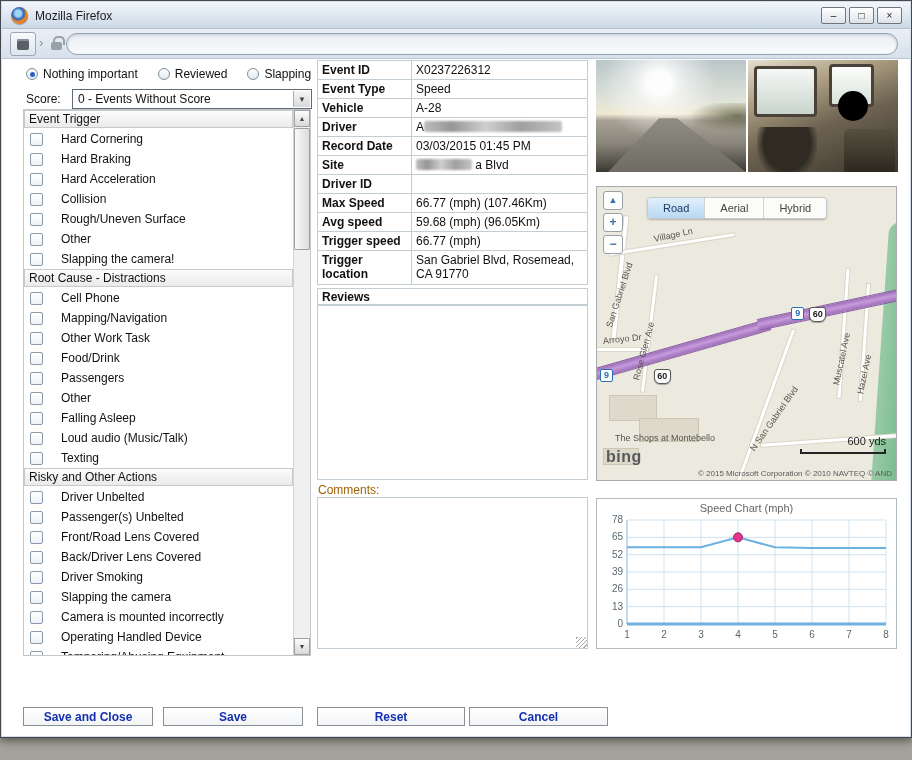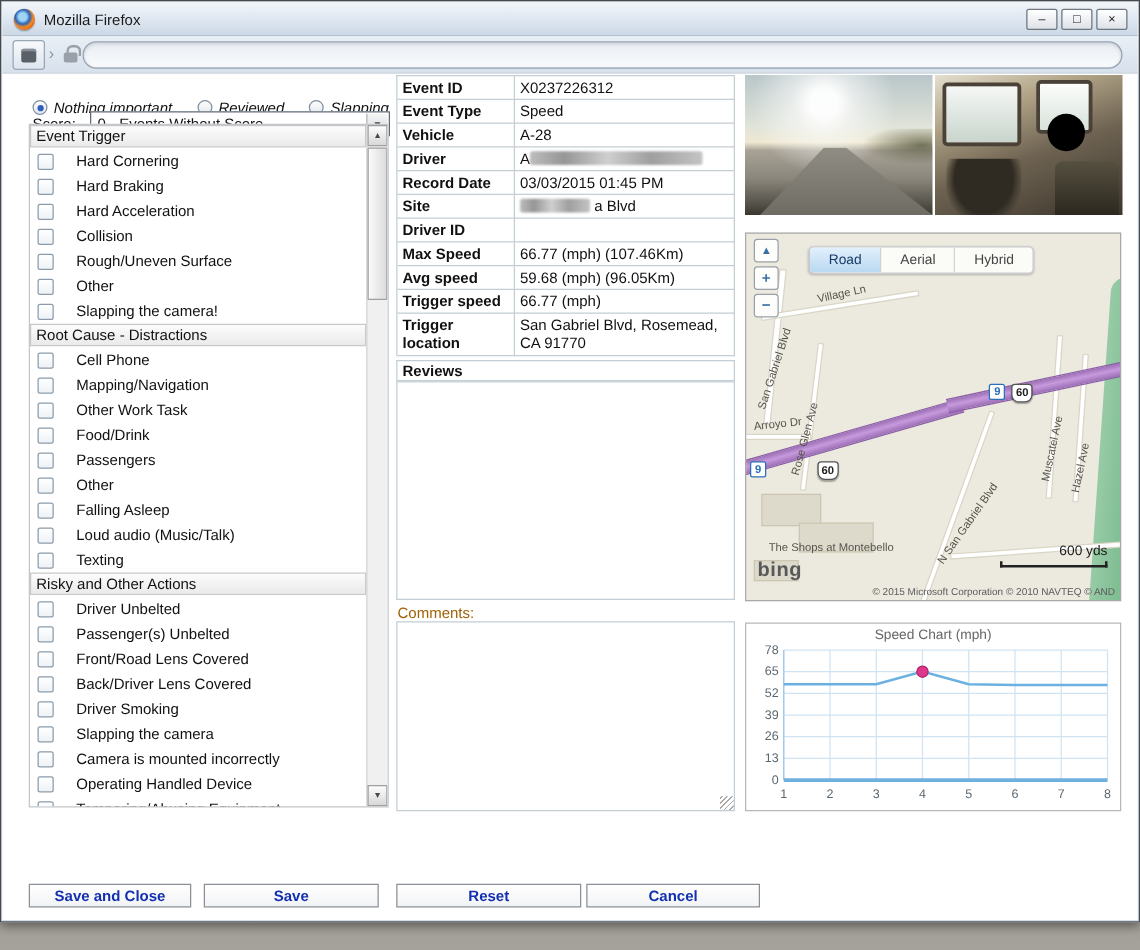--- a/index.html
+++ b/index.html
@@ -57,21 +57,21 @@
     position:absolute; left:64px; right:12px; top:4px; height:22px;
     border:1px solid #96a2b0; border-radius:12px;
     background:linear-gradient(#e9edf2,#f9fbfd);
     box-shadow:inset 0 1px 3px rgba(90,105,120,.25);
     padding:0 12px; font-size:12px; color:#333; outline:none;
     font-family:"Liberation Sans", sans-serif;
   }
   
   .content { position:absolute; left:1px; right:1px; top:58px; bottom:1px; background:#fff; }
 
-  .class-row { position:absolute; left:24px; top:20px; display:flex; align-items:center; gap:20px; font-size:12px; color:#111;font-style:italic; }
+  .class-row { position:absolute; left:24px; top:8px; display:flex; align-items:center; gap:20px; font-size:12px; color:#111; }
   .radio-wrap { display:flex; align-items:center; gap:5px; }
   .radio {
     width:12px; height:12px; border-radius:50%;
     border:1px solid #7e90a2; background:linear-gradient(#fdfdfd,#e4e9ee);
     position:relative; display:inline-block;
   }
   .radio.selected::after {
     content:""; position:absolute; left:2.5px; top:2.5px; width:5px; height:5px;
     border-radius:50%; background:#2f5fc0;
   }
@@ -82,21 +82,21 @@
     display:flex; align-items:center; position:relative;
     font-size:12px; padding-left:5px; color:#111;
   }
   .score-arrow {
     position:absolute; right:1px; top:1px; bottom:1px; width:17px;
     background:linear-gradient(#f5f5f5,#d6d9dc); border-left:1px solid #aab0b6;
     display:flex; align-items:center; justify-content:center; font-size:8px; color:#444;
   }
   
   .checklist {
-    position:absolute; left:21px; top:40px; width:288px; height:547px;
+    position:absolute; left:21px; top:50px; width:288px; height:547px;
     border:1px solid #c2c6ca; background:#fff; overflow:hidden;
   }
   .check-inner { position:absolute; left:0; top:0; right:17px; bottom:0; overflow:hidden; }
   .group-header {
     height:18px; line-height:17px; padding-left:4px; font-size:12px; color:#111;
     background:linear-gradient(#fcfcfc,#eaeaea); border:1px solid #c9c9c9; margin:0 0 1px 0;
   }
   .check-row { height:20px; display:flex; align-items:center; padding-left:6px; gap:18px; }
   .checkbox {
     width:13px; height:13px; border:1px solid #8a9aaa; border-radius:2px;

